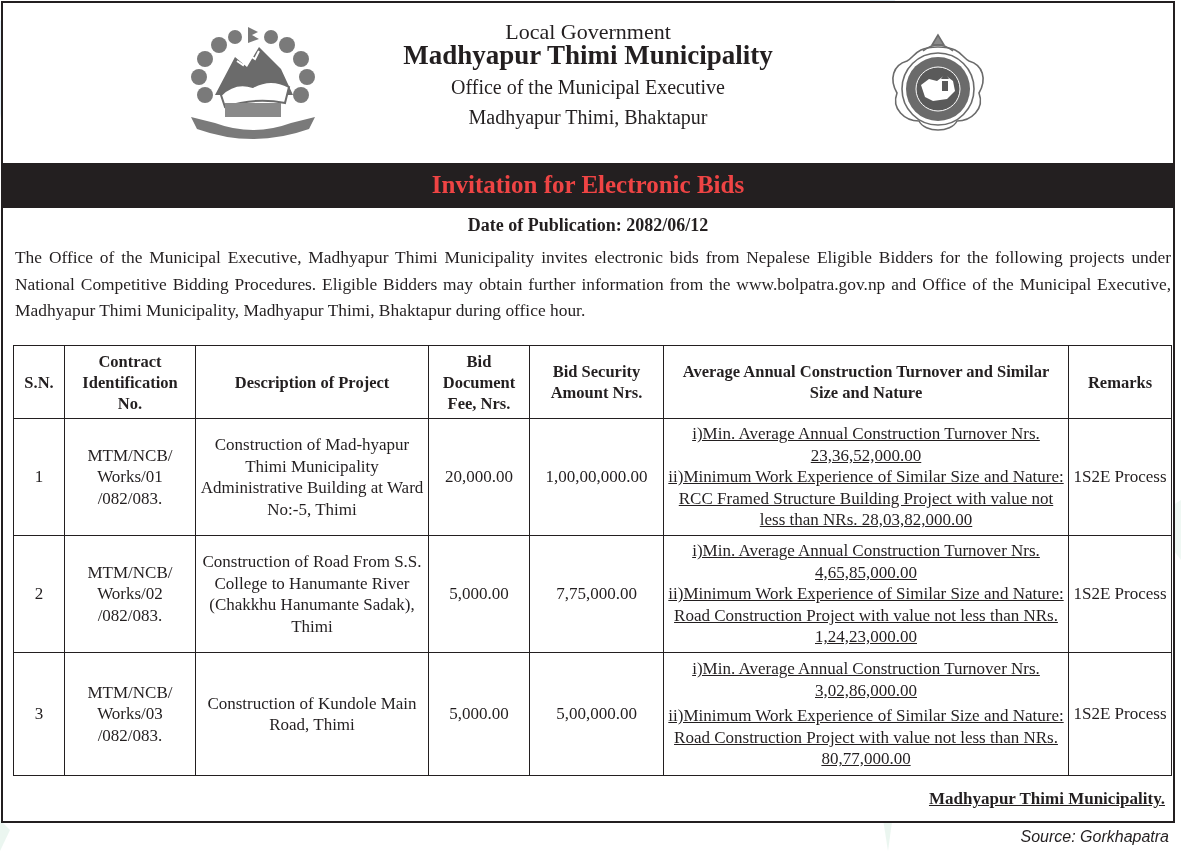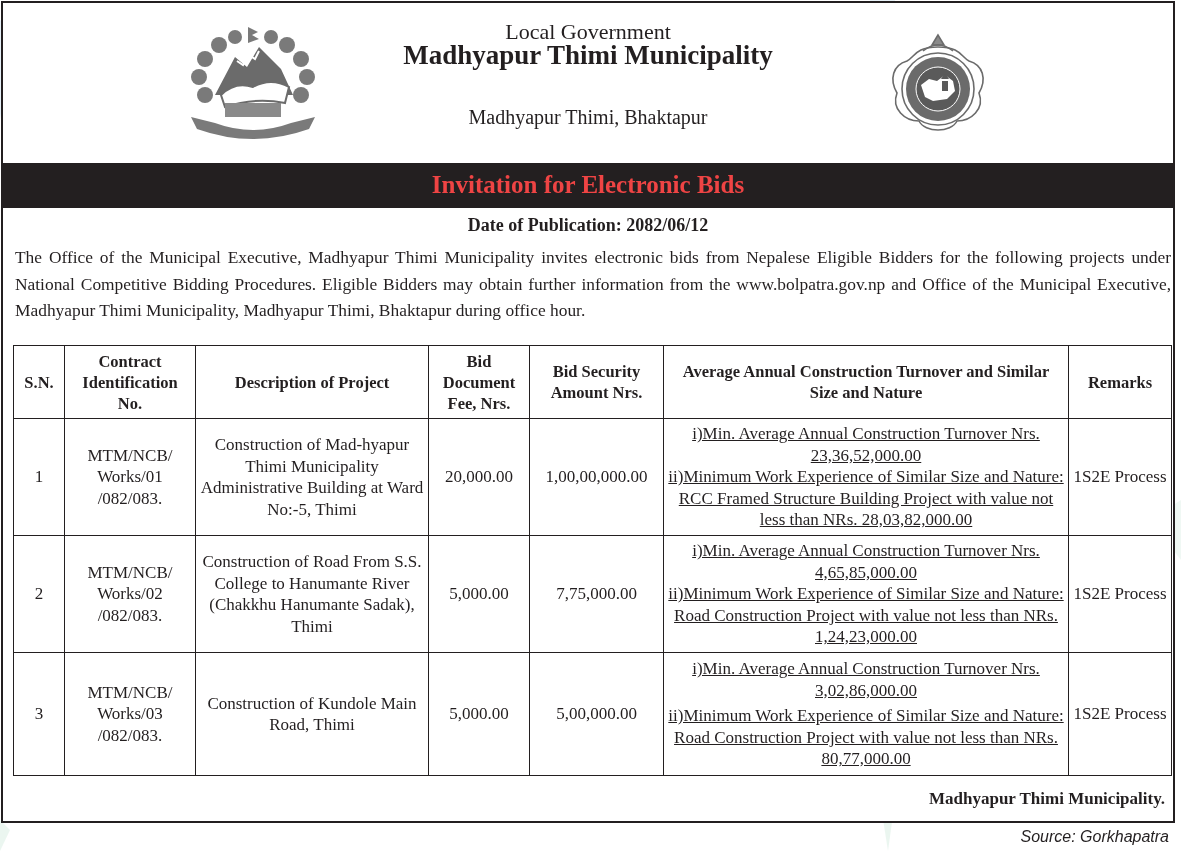--- a/index.html
+++ b/index.html
@@ -42,21 +42,21 @@
     }
     table.bids th { font-size: 16.5px; font-weight: bold; line-height: 21px; height: 68px; }
     table.bids td { font-size: 17px; line-height: 21.5px; }
     table.bids tr.r1 td { height: 112px; }
     table.bids tr.r2 td { height: 112px; }
     table.bids tr.r3 td { height: 118px; }
     .req { line-height: 21.5px; text-decoration: underline; }
     .req .last { display: block; }
     .req.r3last .last { margin-top: 4px; }
     .signoff {
-      position: absolute; right: 8px; top: 788px; font-size: 17px; font-weight: bold;
+      position: absolute; right: 8px; top: 788px; font-size: 17px; font-weight: bold; text-decoration: underline;
     }
     .source {
       position: absolute; right: 12px; top: 828px; font-size: 16px; font-style: italic;
       font-family: Liberation Sans, sans-serif;
     }
     .wm { position: absolute; pointer-events: none; }
   </style>
 </head>
 <body>
 
@@ -103,20 +103,21 @@
       <circle cx="53" cy="68" r="36"></circle>
     </g>
     <circle cx="53" cy="68" r="32" fill="#6b6b6b"></circle>
     <circle cx="53" cy="68" r="22" fill="#5a5a5a" stroke="#fff" stroke-width="1"></circle>
     <path d="M36,64 L44,58 L52,60 L60,54 L68,60 L70,70 L62,78 L48,80 L40,76 Z" fill="#fff"></path>
     <path d="M56,58 L60,52 L64,58 Z M57,60 L63,60 L63,70 L57,70 Z" fill="#5a5a5a"></path>
   </svg>
 
   <div class="hdr l1">Local Government</div>
   <div class="hdr l2">Madhyapur Thimi Municipality</div>
+  <div class="hdr l3">Office of the Municipal Executive</div>
   <div class="hdr l4">Madhyapur Thimi, Bhaktapur</div>
 
   <div class="title-bar">Invitation for Electronic Bids</div>
 
   <div class="pubdate">Date of Publication: 2082/06/12</div>
 
   <div class="intro">The Office of the Municipal Executive, Madhyapur Thimi Municipality invites electronic bids from Nepalese Eligible Bidders for the following projects under National Competitive Bidding Procedures. Eligible Bidders may obtain further information from the www.bolpatra.gov.np and Office of the Municipal Executive, Madhyapur Thimi Municipality, Madhyapur Thimi, Bhaktapur during office hour.</div>
 
   <table class="bids">
     <colgroup>

